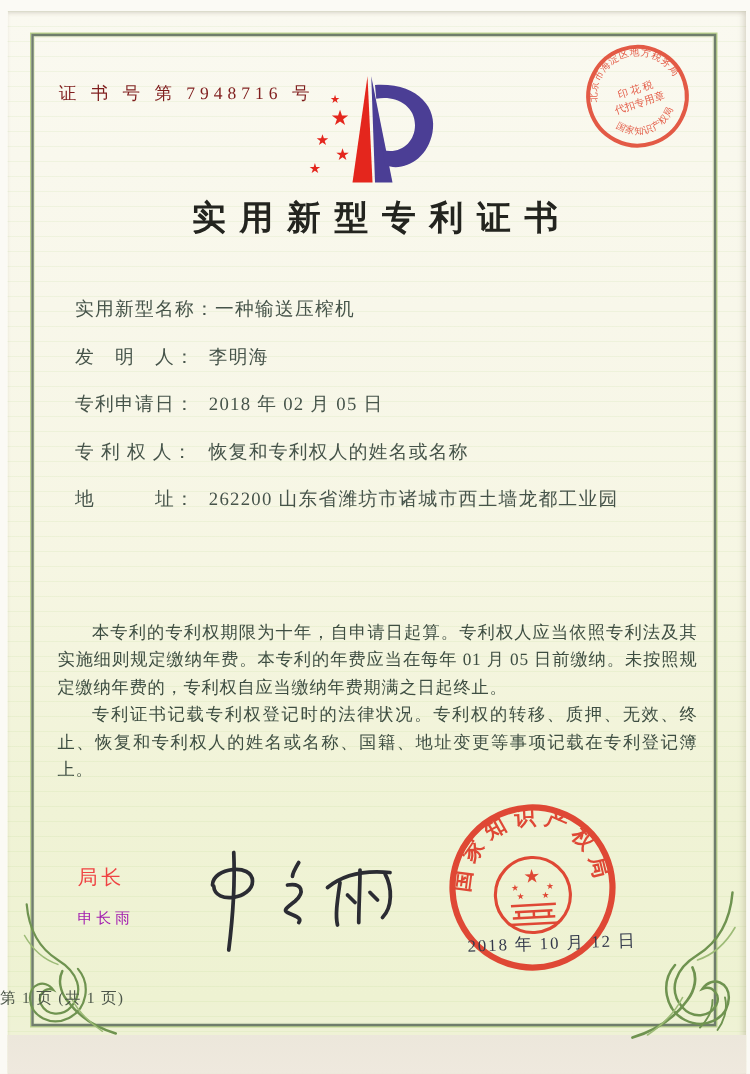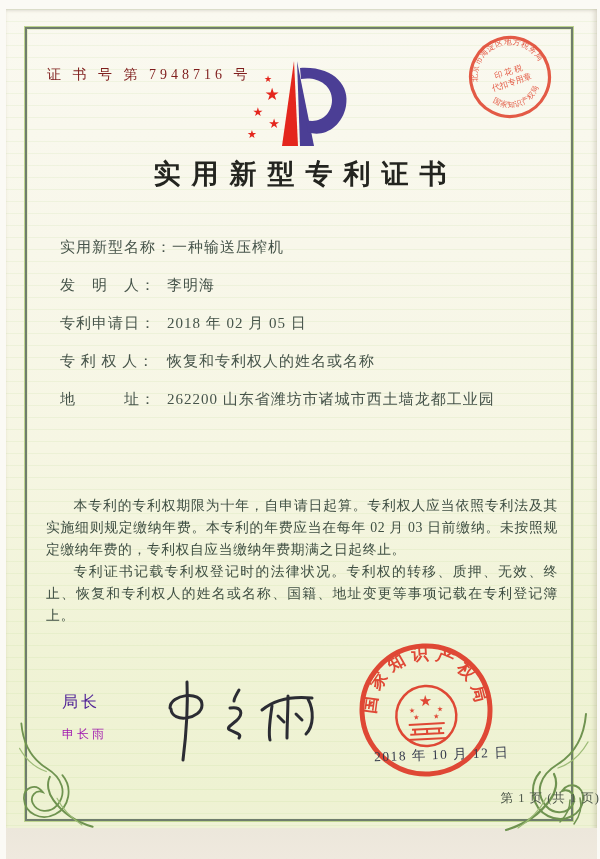--- a/index.html
+++ b/index.html
@@ -52,33 +52,33 @@
 
   
   .body-text {
     position:absolute; left:46px; top:495px; width:512px;
     font-size:13.8px; line-height:22px; color:#3e4e42; letter-spacing:0.6px;
     text-align:justify;
   }
   .body-text p { text-indent:2em; margin:0; }
 
   
-  .director-title { position:absolute; left:62px; top:692px; font-size:16px; color:#4c1d95; letter-spacing:3px; }
+  .director-title { position:absolute; left:62px; top:692px; font-size:16px; color:#ef4444; letter-spacing:3px; }
   .director-name  { position:absolute; left:62px; top:726px; font-size:12px; color:#a21caf; letter-spacing:3px; }
   .signature { position:absolute; left:146px; top:672px; width:178px; height:96px; }
 
   .main-seal { position:absolute; left:356px; top:640px; width:140px; height:140px; transform:rotate(-3deg); opacity:.92; }
   .seal-date {
     position:absolute; left:374px; top:746px; font-size:13.5px; color:#343a4c;
     letter-spacing:1.5px; transform:rotate(-2deg); white-space:nowrap;
   }
 
   .tax-seal { position:absolute; left:466px; top:33px; width:88px; height:88px; transform:rotate(-18deg); opacity:.88; }
 
-  .footer { position:absolute; left:0; top:790px; width:600px; text-align:right; font-size:12.5px; color:#4c564a; letter-spacing:1px; }
+  .footer { position:absolute; left:0; top:790px; width:600px; text-align:left; font-size:12.5px; color:#4c564a; letter-spacing:1px; }
 </style>
 </head>
 <body>
 
 <div class="scan">
 
   <div class="paper"></div>
   <div class="paper-bottom-strip"></div>
   <div class="frame"></div>
 
@@ -134,21 +134,21 @@
     <div class="field-row">
       <span class="lbl">专 利 权 人：</span><span>恢复和专利权人的姓名或名称</span>
     </div>
     <div class="field-row">
       <span class="lbl">地　　　址：</span><span>262200 山东省潍坊市诸城市西土墙龙都工业园</span>
     </div>
   </div>
 
 
   <div class="body-text">
-    <p>本专利的专利权期限为十年，自申请日起算。专利权人应当依照专利法及其实施细则规定缴纳年费。本专利的年费应当在每年 02 月 03 日前缴纳。未按照规定缴纳年费的，专利权自应当缴纳年费期满之日起终止。</p>
+    <p>本专利的专利权期限为十年，自申请日起算。专利权人应当依照专利法及其实施细则规定缴纳年费。本专利的年费应当在每年 01 月 05 日前缴纳。未按照规定缴纳年费的，专利权自应当缴纳年费期满之日起终止。</p>
     <p>专利证书记载专利权登记时的法律状况。专利权的转移、质押、无效、终止、恢复和专利权人的姓名或名称、国籍、地址变更等事项记载在专利登记簿上。</p>
   </div>
 
   <div class="director-title">局长</div>
   <div class="director-name">申长雨</div>
 
   <div class="signature">
     <svg width="178" height="96" viewBox="0 0 178 96">
       <g fill="none" stroke="#2b2c33" stroke-width="3" stroke-linecap="round" stroke-linejoin="round">
         <path d="M24,36 C24,22 56,18 56,33 C56,47 26,52 25,37"></path>

